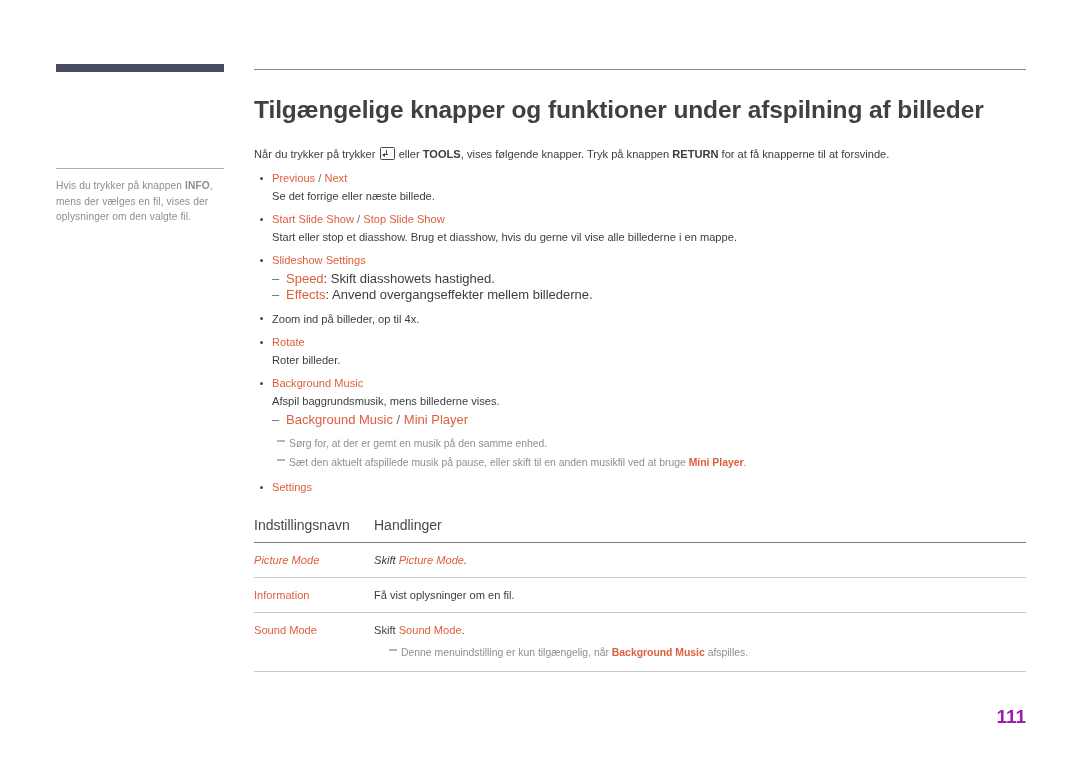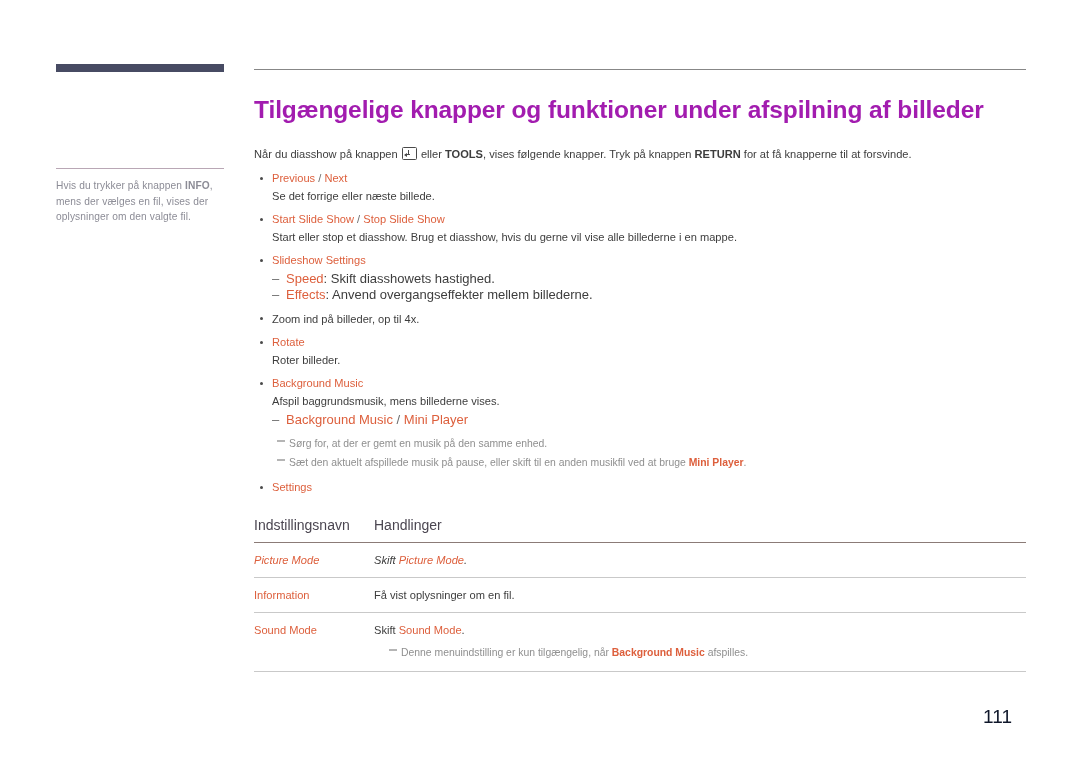--- a/index.html
+++ b/index.html
@@ -66,21 +66,21 @@
     height: 1px;
     background: #878787;
   }
 
   h1.page-title {
     margin: 0;
     padding-top: 25px;
     font-size: 24.5px;
     font-weight: bold;
     line-height: 1.2;
-    color: #a21caf;
+    color: #404040;
     letter-spacing: -0.1px;
   }
 
   .intro {
     margin-top: 22px;
     font-size: 11.1px;
     line-height: 16px;
     color: #3d3d3d;
   }
   .intro b { font-weight: bold; }
@@ -227,25 +227,25 @@
     color: #dd5f3c;
   }
   .tbl tr { border-bottom: 1px solid #c9c9c9; }
   .tbl tr.first { border-top: 1.4px solid #8b7b77; font-style: italic; }
   .tbl .inl { color: #dd5f3c; }
   .tbl .note { margin-top: 5px; margin-left: 14px; }
 
   
   .page-num {
     position: absolute;
-    right: 68px;
+    right: 54px;
     top: 706px;
     font-size: 19px;
-    font-weight: normal;
-    color: #0f172a;
+    font-weight: bold;
+    color: #a21caf;
   }
 </style>
 </head>
 <body>
 
 <div class="page">
 
   <div class="sidebar">
     <div class="sidebar-bar"></div>
     <div class="sidebar-note-wrap">
@@ -256,21 +256,21 @@
     </div>
   </div>
 
   <div class="main">
 
     <div class="top-rule"></div>
 
     <h1 class="page-title">Tilgængelige knapper og funktioner under afspilning af billeder</h1>
 
     <div class="intro">
-      <span>Når du diasshow på knappen</span>
+      <span>Når du trykker på trykker</span>
       <span class="key-icon"></span>
       <span>eller</span>
       <b>TOOLS</b><span>, vises følgende knapper. Tryk på knappen</span>
       <b>RETURN</b>
       <span>for at få knapperne til at forsvinde.</span>
     </div>
 
     <ul class="blist">
 
       <li>

